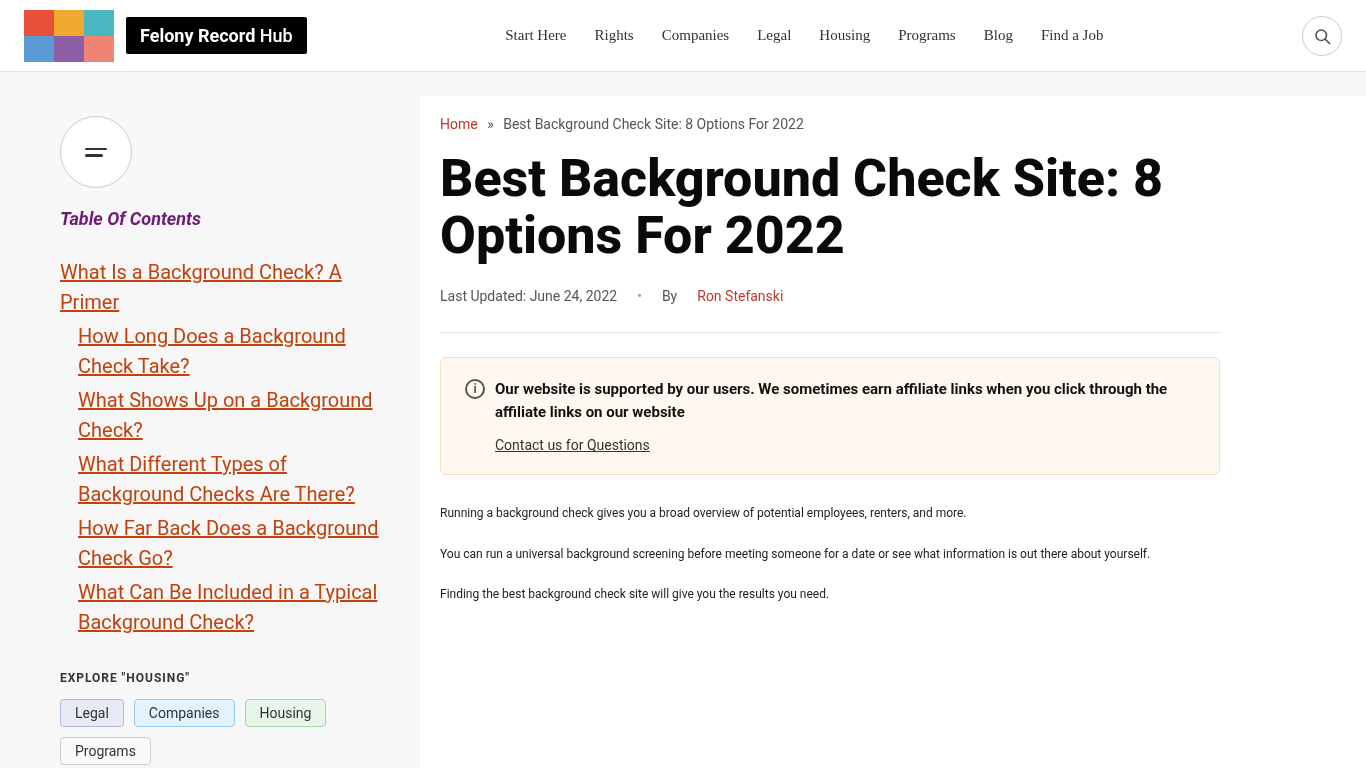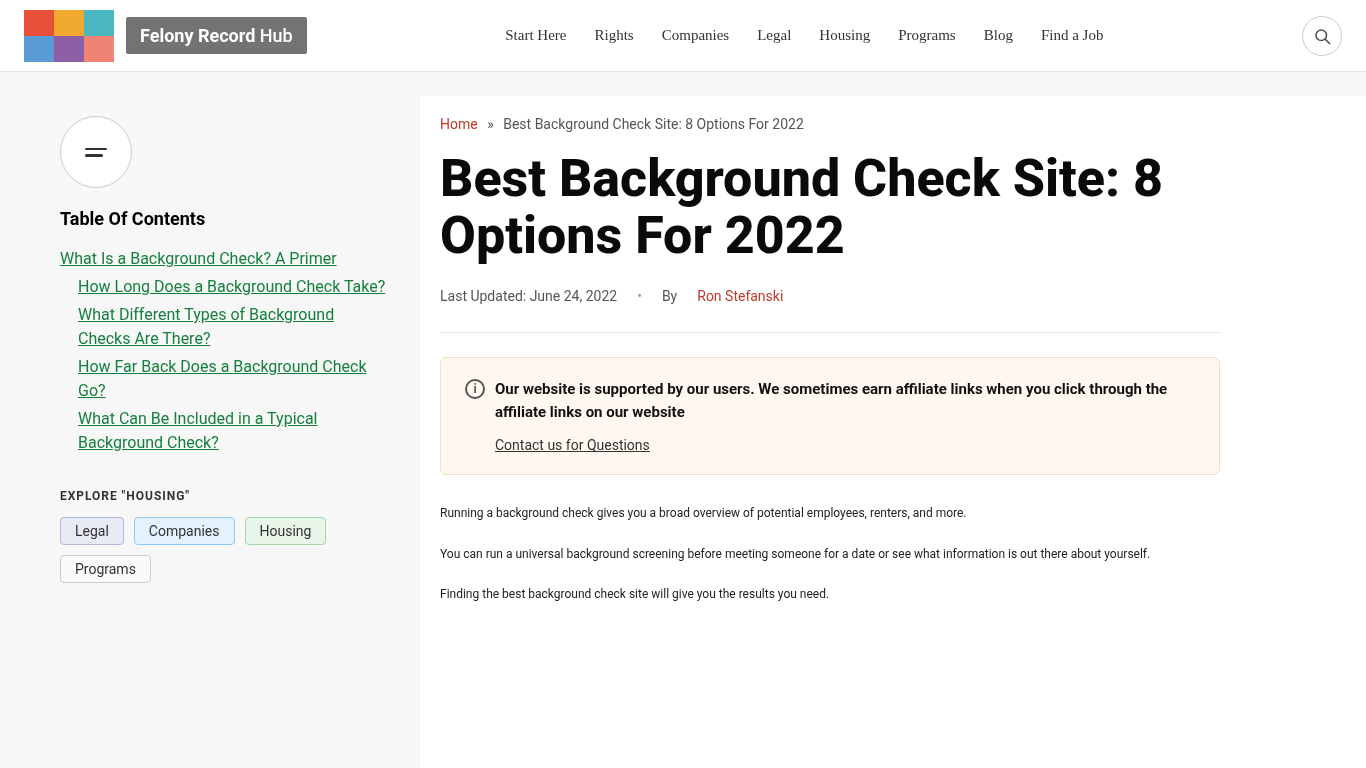--- a/index.html
+++ b/index.html
@@ -33,21 +33,21 @@
       width: 90px;
       height: 52px;
     }
     .sq1 { background: #e8503a; }
     .sq2 { background: #f0a830; }
     .sq3 { background: #4ab8c1; }
     .sq4 { background: #5b9bd5; }
     .sq5 { background: #8b5ea5; }
     .sq6 { background: #e8503a; opacity: 0.7; }
     .logo-text-area {
-      background: #737373;
+      background: #000000;
       color: #fff;
       padding: 8px 14px;
       border-radius: 2px;
       font-size: 18px;
       font-weight: 500;
       white-space: nowrap;
     }
     .logo-text-area .bold { font-weight: 700; }
 
     
@@ -114,34 +114,35 @@
       width: 22px;
       height: 2.5px;
       background: #333;
       border-radius: 2px;
     }
     .hamburger span:first-child { width: 22px; }
     .hamburger span:nth-child(2) { width: 18px; }
     .toc-title {
       font-size: 18px;
       font-weight: 700;
-      margin-bottom: 18px;
-      color: #000000;
+      margin-bottom: 28px;
+      color: #701a75;
+      font-style: italic;
     }
     .toc-list {
       list-style: none;
       display: flex;
       flex-direction: column;
       gap: 0;
     }
     .toc-list li { margin-bottom: 4px; }
     .toc-list a {
       text-decoration: underline;
-      color: #15803d;
-      font-size: 16px;
+      color: #c2410c;
+      font-size: 20px;
       line-height: 1.5;
       text-align: center;
     }
     .toc-sub {
       padding-left: 18px;
     }
     .explore-section {
       margin-top: 30px;
     }
     .explore-title {
@@ -309,20 +310,23 @@
     <div class="toc-title">Table Of Contents</div>
 
     <ul class="toc-list">
       <li>
         <a href="#">What Is a Background Check? A Primer</a>
       </li>
       <li class="toc-sub">
         <a href="#">How Long Does a Background Check Take?</a>
       </li>
       <li class="toc-sub">
+        <a href="#">What Shows Up on a Background Check?</a>
+      </li>
+      <li class="toc-sub">
         <a href="#">What Different Types of Background Checks Are There?</a>
       </li>
       <li class="toc-sub">
         <a href="#">How Far Back Does a Background Check Go?</a>
       </li>
       <li class="toc-sub">
         <a href="#">What Can Be Included in a Typical Background Check?</a>
       </li>
     </ul>
 

